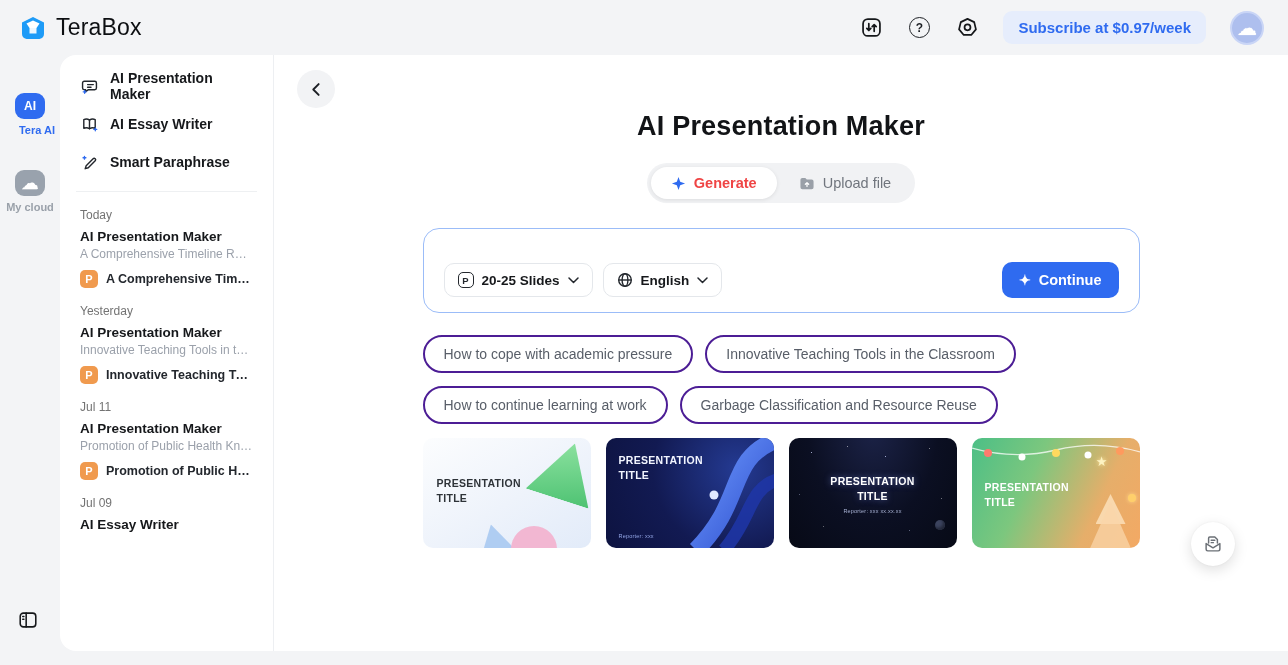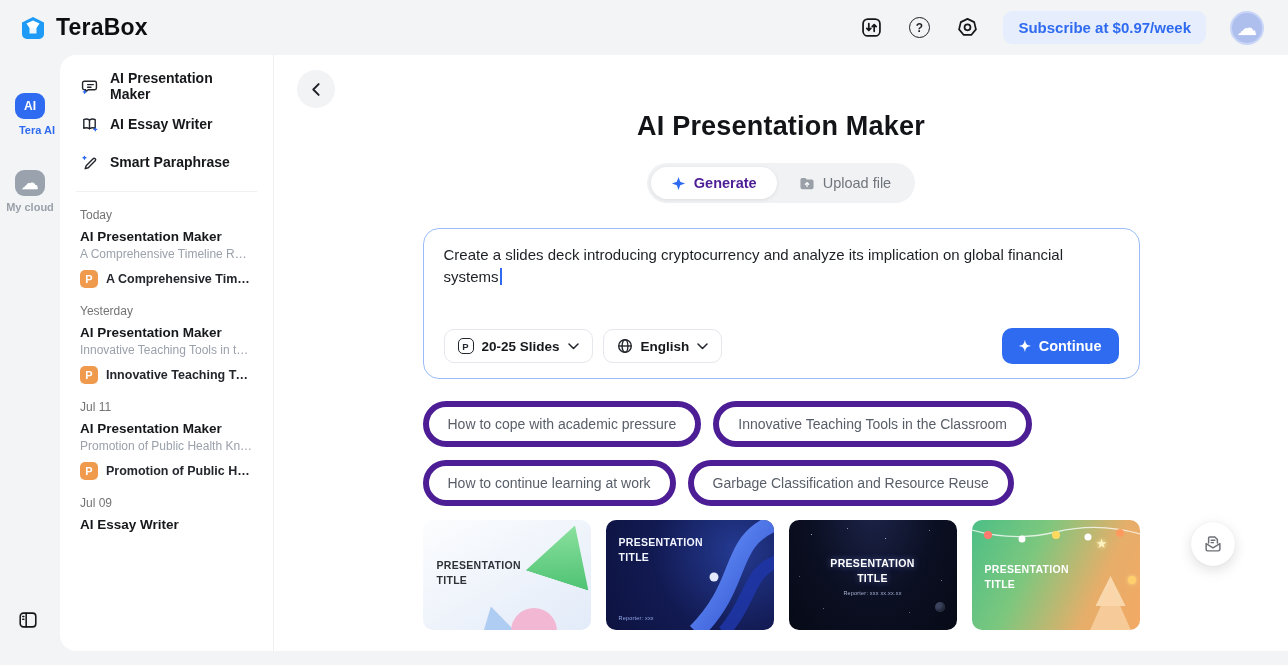--- a/index.html
+++ b/index.html
@@ -3,21 +3,21 @@
 <meta charset="utf-8">
 <style>
   * { margin:0; padding:0; box-sizing:border-box; }
   html,body { width:1288px; height:665px; overflow:hidden; }
   body { font-family:"Liberation Sans", sans-serif; background:#f3f4f6; color:#1d2025; }
   .page { position:relative; width:1288px; height:665px; }
 
   
   .header { position:absolute; top:0; left:0; right:0; height:55px; display:flex; align-items:center; padding:0 24px 0 18px; }
   .logo { display:flex; align-items:center; gap:8px; }
-  .logo-text { font-size:23px; font-weight:bold; color:#0c0e11; letter-spacing:.2px; }
+  .logo-text { font-size:23px; font-weight:normal; color:#0c0e11; letter-spacing:.2px; }
   .header-right { margin-left:auto; display:flex; align-items:center; gap:24px; }
   .hicon { width:24px; height:24px; display:flex; align-items:center; justify-content:center; cursor:pointer; }
   .help-circle { width:21px; height:21px; border:1.8px solid #1d2025; border-radius:50%; display:flex; align-items:center; justify-content:center; font-size:12px; font-weight:bold; color:#1d2025; }
   .subscribe-btn { background:#e6edfc; color:#2f6bf0; font-size:15px; font-weight:bold; padding:8px 15px; border-radius:9px; cursor:pointer; white-space:nowrap; }
   .avatar { width:34px; height:34px; border-radius:50%; background:#aebfee; border:2px solid #c9d5f6; display:flex; align-items:center; justify-content:center; overflow:hidden; cursor:pointer; }
   .avatar-cloud { color:#ffffff; font-size:20px; line-height:1; text-shadow:0 0 1px #fff; }
 
   
   .rail { position:absolute; left:0; top:55px; bottom:0; width:60px; display:flex; flex-direction:column; align-items:center; padding-top:38px; }
   .rail-item { display:flex; flex-direction:column; align-items:center; gap:5px; margin-bottom:34px; cursor:pointer; }
@@ -46,34 +46,34 @@
   .hist-file-name { font-size:12.5px; font-weight:600; color:#23272d; white-space:nowrap; overflow:hidden; text-overflow:ellipsis; }
 
   
   .main { flex:1; position:relative; overflow:hidden; }
   .back-btn { position:absolute; left:23px; top:15px; width:38px; height:38px; border-radius:50%; background:#f2f3f5; display:flex; align-items:center; justify-content:center; cursor:pointer; }
   .main-col { width:717px; margin:0 auto; padding-top:56px; }
   .page-title { text-align:center; font-size:27px; font-weight:bold; color:#121417; letter-spacing:.2px; }
 
   .tabs { display:flex; gap:2px; background:#f1f2f4; border-radius:999px; padding:4px; width:fit-content; margin:21px auto 0; }
   .tab { display:flex; align-items:center; gap:8px; padding:8px 20px; border-radius:999px; font-size:14.5px; color:#70757d; cursor:pointer; white-space:nowrap; }
-  .tab.active { background:#ffffff; color:#4c1d95; font-weight:bold; box-shadow:0 1px 4px rgba(0,0,0,.09); }
+  .tab.active { background:#ffffff; color:#ef4444; font-weight:bold; box-shadow:0 1px 4px rgba(0,0,0,.09); }
 
   .gen-card { margin-top:25px; border:1.5px solid #9bbcf8; border-radius:16px; background:#fff; padding:15px 20px 14px; }
   .prompt { font-size:15px; color:#1d2025; line-height:1.45; min-height:66px; cursor:text; }
   .caret { display:inline-block; width:2px; height:17px; background:#2f6bf0; vertical-align:-3px; margin-left:1px; }
   .controls { display:flex; align-items:center; gap:10px; margin-top:18px; }
   .select { display:flex; align-items:center; gap:8px; border:1px solid #e4e7eb; border-radius:10px; padding:8px 13px; font-size:13.5px; font-weight:600; color:#16181b; cursor:pointer; background:#fff; }
   .picon { width:16px; height:16px; border:1.6px solid #23272d; border-radius:5px; font-size:9.5px; font-weight:bold; color:#23272d; display:flex; align-items:center; justify-content:center; }
   .spacer { flex:1; }
   .continue-btn { display:flex; align-items:center; gap:8px; background:#2f6bf0; color:#fff; font-size:14.5px; font-weight:bold; padding:10px 17px; border-radius:10px; cursor:pointer; }
   .sparkle { font-size:14px; line-height:1; }
 
   .chips { display:flex; flex-wrap:wrap; gap:13px 12px; margin-top:22px; }
-  .chip { border:6px solid #4c1d95; border-radius:999px; padding:9px 19px; font-size:14px; color:#585e68; cursor:pointer; white-space:nowrap; }
+  .chip { border:2px solid #4c1d95; border-radius:999px; padding:9px 19px; font-size:14px; color:#585e68; cursor:pointer; white-space:nowrap; }
 
   .tpl-heading { margin-top:35px; font-size:16.5px; font-weight:bold; color:#15171a; }
   .templates { display:flex; gap:15px; margin-top:14px; }
   .tpl-card { position:relative; width:168px; height:110px; border-radius:10px; overflow:hidden; cursor:pointer; flex-shrink:0; }
   .tpl-title { position:absolute; font-size:10.5px; font-weight:bold; line-height:1.4; letter-spacing:.3px; }
   .tpl-reporter { position:absolute; font-size:5.5px; letter-spacing:.2px; }
 
   .t1 { background:linear-gradient(150deg,#fcfdfe 0%,#eef3fb 55%,#e2ebf9 100%); }
   .t1 .tpl-title { left:14px; top:38px; color:#2e3338; }
   .t1-tri-green { position:absolute; right:-8px; top:4px; width:66px; height:58px; background:linear-gradient(160deg,#95e6a6,#4dc272); clip-path:polygon(50% 0,100% 100%,0 100%); transform:rotate(18deg); }
@@ -269,21 +269,20 @@
               <svg width="16" height="15" viewBox="0 0 17 16">
                   <path d="M1.5 4 a2 2 0 0 1 2 -2 h3.2 l1.6 1.8 h5.2 a2 2 0 0 1 2 2 V12 a2 2 0 0 1 -2 2 h-10 a2 2 0 0 1 -2 -2 z" fill="#9aa0a8"></path>
                   <path d="M8.5 11.2 V7 M8.5 7 l-1.8 1.8 M8.5 7 l1.8 1.8" stroke="#ffffff" stroke-width="1.3" stroke-linecap="round" stroke-linejoin="round"></path>
                 </svg>
             </span>
             <span>Upload file</span>
           </div>
         </div>
 
         <div class="gen-card">
-          <div class="prompt"><span>Create a slides deck introducing cryptocurrency and analyze its implication on global financial systems</span><span class="caret"></span></div>
           <div class="controls">
             <div class="select">
               <span class="picon">P</span>
               <span>20-25 Slides</span>
               <svg width="11" height="7" viewBox="0 0 11 7" fill="none" stroke="#23272d" stroke-width="1.5" stroke-linecap="round" stroke-linejoin="round">
                   <path d="M1 1 L5.5 5.5 L10 1"></path>
                 </svg>
             </div>
             <div class="select">
               <span>

